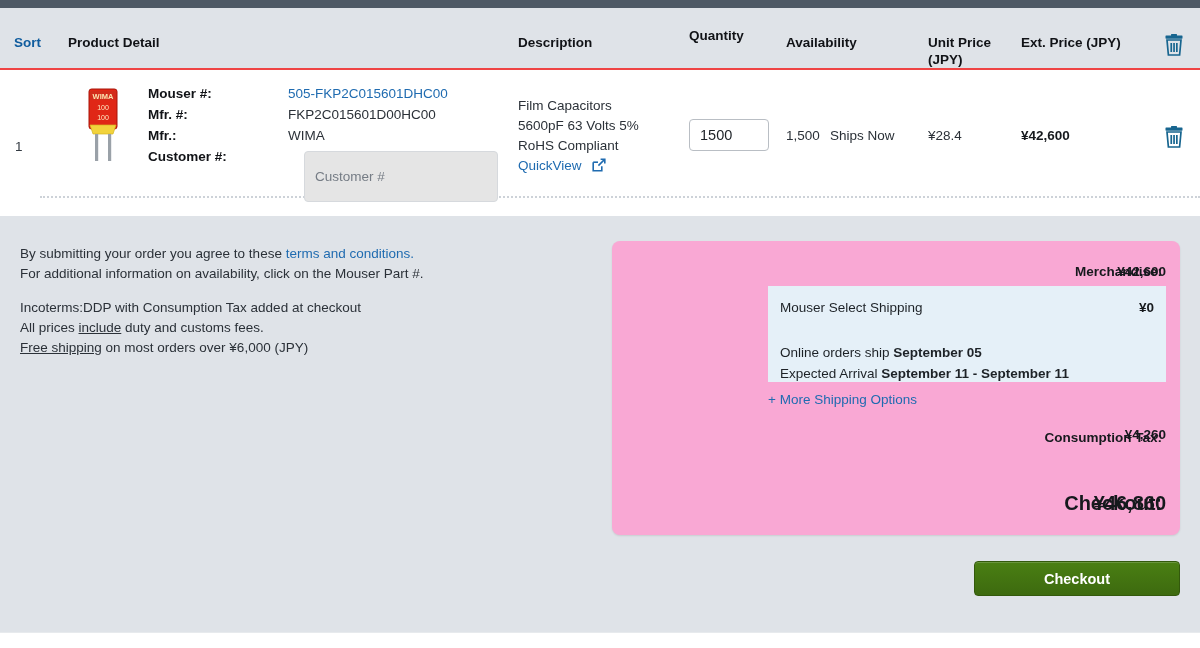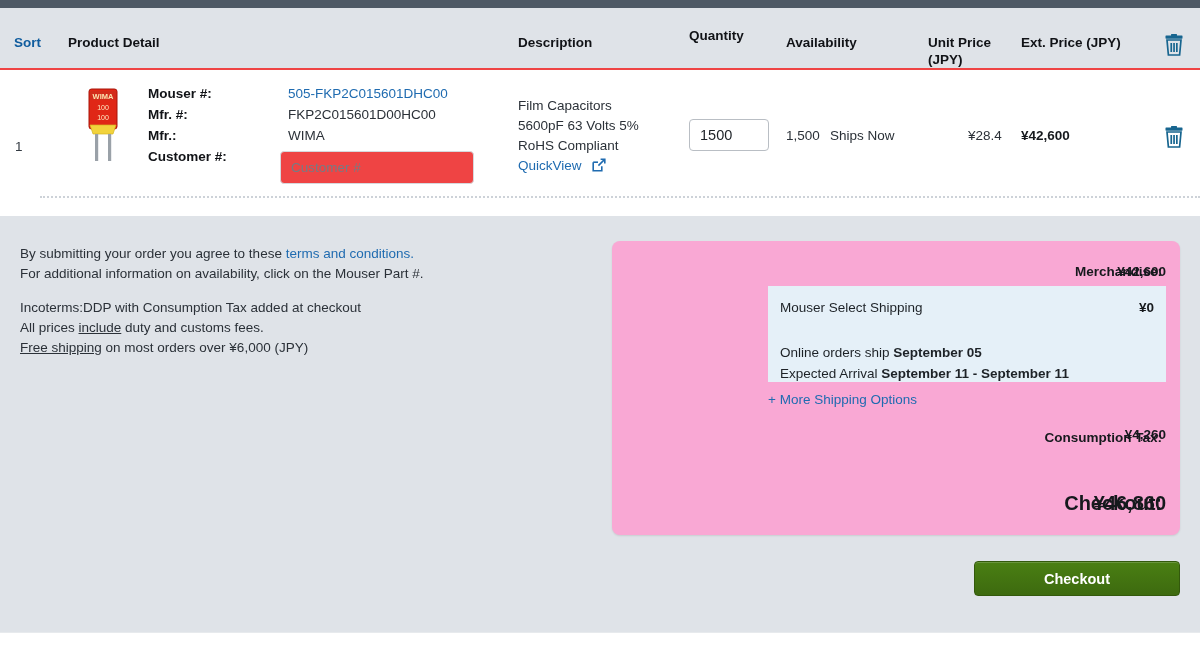--- a/index.html
+++ b/index.html
@@ -67,22 +67,22 @@
   .l-mouser { left:148px; top:86px; }
   .l-mfrno  { left:148px; top:107px; }
   .l-mfr    { left:148px; top:128px; }
   .l-cust   { left:148px; top:149px; }
 
   .v-mouser { left:288px; top:86px; }
   .v-mfrno  { left:288px; top:107px; }
   .v-mfr    { left:288px; top:128px; }
 
   .cust-input {
-    position:absolute; left:280px; top:151px; width:194px; height:33px;
-    border:1px solid #d6d9dd; border-radius:4px; background:#ef4444;
+    position:absolute; left:304px; top:151px; width:194px; height:51px;
+    border:1px solid #d6d9dd; border-radius:4px; background:#e5e5e5;
     font-family:"Liberation Sans", sans-serif; font-size:13.5px;
     color:#30363d; padding:0 10px; outline:none;
   }
   .cust-input::placeholder { color:#757c85; }
 
   .desc-block { position:absolute; left:518px; top:96px; width:165px; }
   .desc-line { font-size:13.5px; color:#2b3138; line-height:20px; white-space:nowrap; }
   .qv {
     display:inline-block; font-size:13.5px; color:#1f6bb0; line-height:20px;
   }
@@ -90,21 +90,21 @@
 
   .qty-input {
     position:absolute; left:689px; top:119px; width:80px; height:32px;
     border:1px solid #b9bec4; border-radius:4px; background:#fff;
     font-family:"Liberation Sans", sans-serif; font-size:14.5px;
     color:#1d2227; padding:0 10px; outline:none;
   }
 
   .avail-qty { position:absolute; left:786px; top:128px; font-size:13.5px; color:#2b3138; }
   .avail-txt { position:absolute; left:830px; top:128px; font-size:13.5px; color:#2b3138; }
-  .unit-price { position:absolute; left:968px; top:128px; font-size:13.5px; color:#2b3138; }
+  .unit-price { position:absolute; left:928px; top:128px; font-size:13.5px; color:#2b3138; }
   .ext-price { position:absolute; left:1021px; top:128px; font-size:13.5px; font-weight:bold; color:#16191d; }
   .row-trash { position:absolute; left:1164px; top:126px; }
 
   
   .footer {
     position:absolute; left:0; top:216px; width:1200px; height:416px;
     background:#dfe3e8;
   }
   .footer-bottom-line {
     position:absolute; left:0; top:632px; width:1200px; height:16px; background:#fff;

